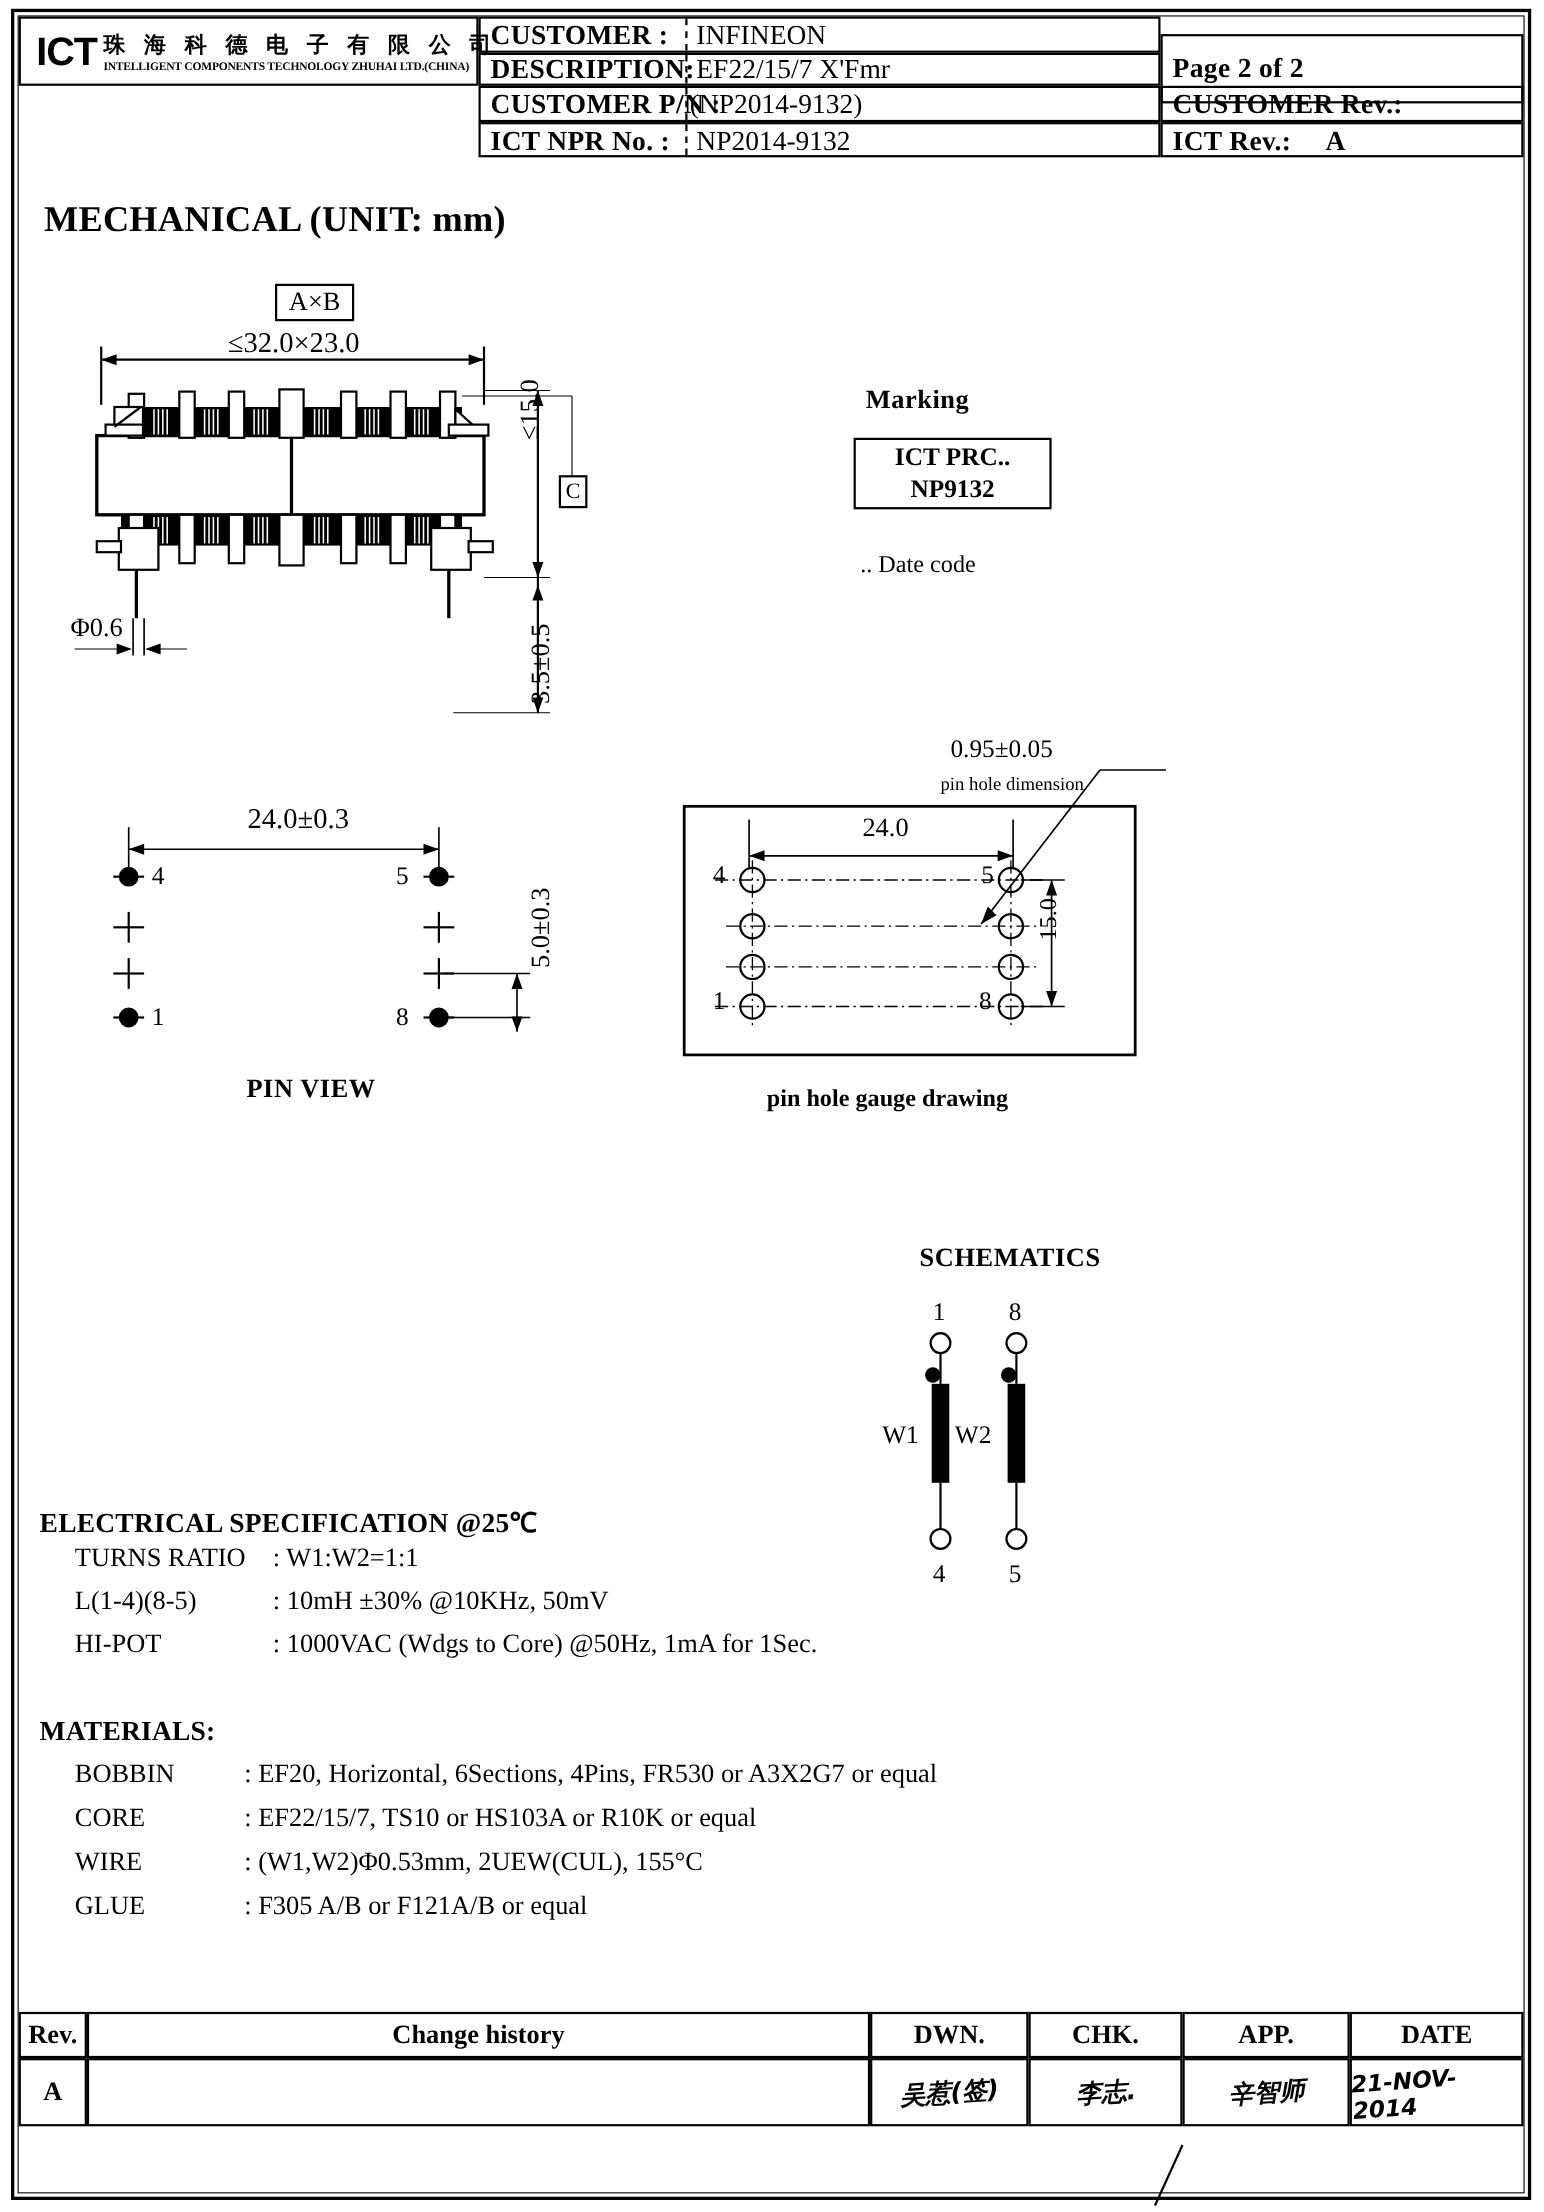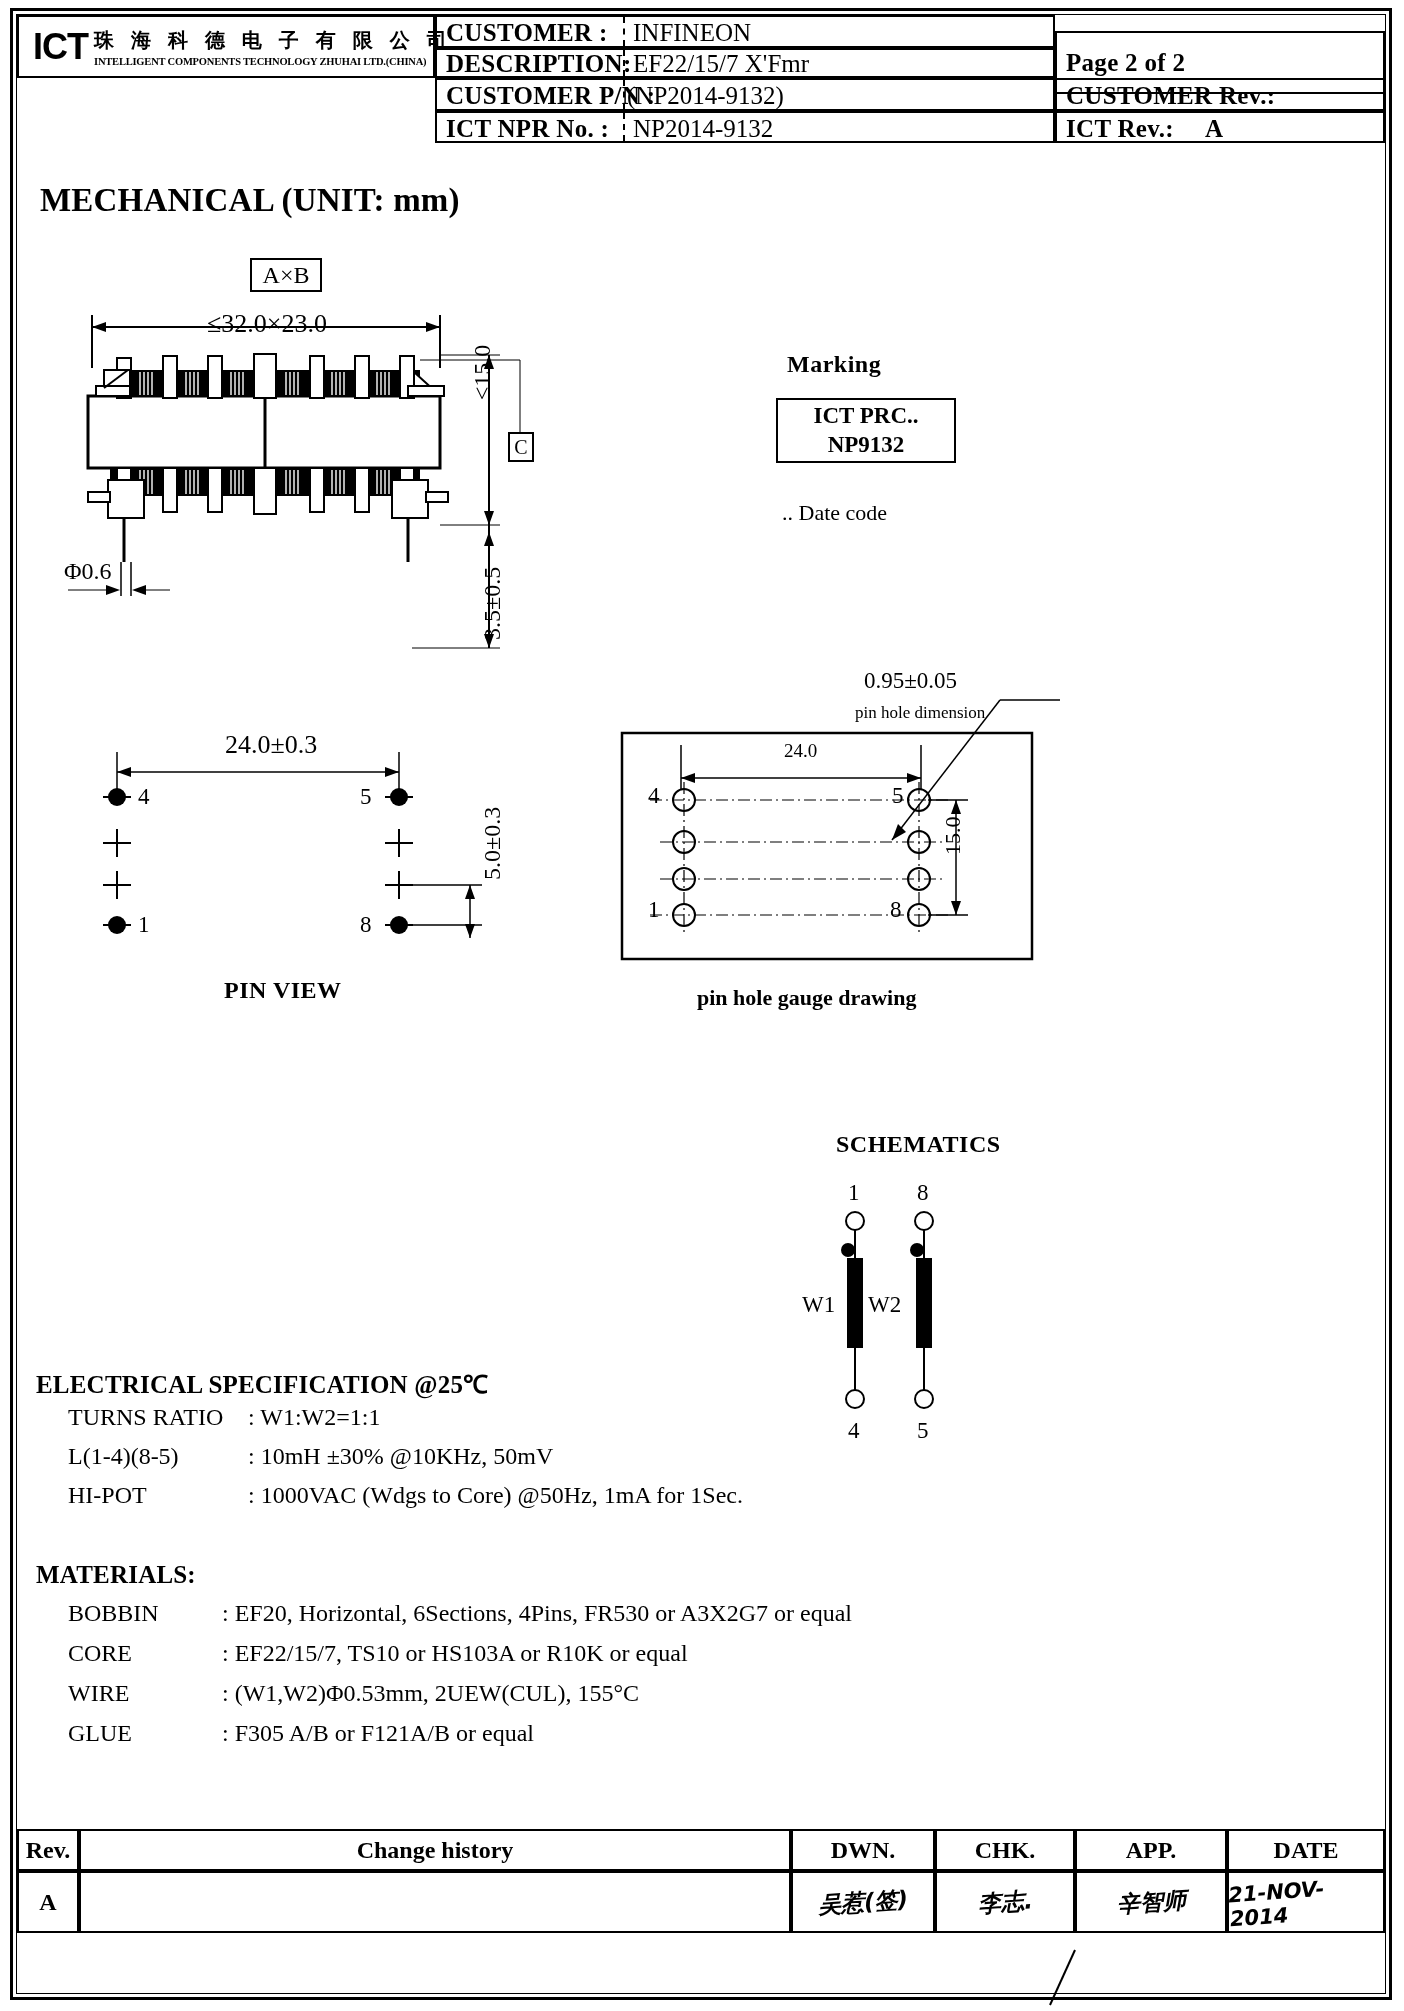--- a/index.html
+++ b/index.html
@@ -107,21 +107,21 @@
   }
   .cbox{
     position:absolute;left:508px;top:432px;
     width:26px;height:30px;
     border:2px solid #000;box-sizing:border-box;
     display:flex;align-items:center;justify-content:center;
     font-size:20px;
   }
   .dim-ab{
     position:absolute;left:207px;top:297px;
-    font-size:26px;white-space:nowrap;margin-top:12px;
+    font-size:26px;white-space:nowrap;
   }
   .dim-phi{
     position:absolute;left:64px;top:558px;
     font-size:24px;white-space:nowrap;
   }
   .dim-15{
     position:absolute;left:469px;top:400px;
     font-size:24px;white-space:nowrap;
     transform:rotate(-90deg);transform-origin:left top;
   }
@@ -140,21 +140,21 @@
     transform:rotate(-90deg);transform-origin:left top;
   }
   .pinview-lbl{
     position:absolute;left:224px;top:977px;
     font-weight:bold;font-size:24px;letter-spacing:0.5px;
   }
   .gauge-lbl{
     position:absolute;left:697px;top:985px;
     font-weight:bold;font-size:22px;
   }
-  .dim-24b{position:absolute;left:784px;top:740px;font-size:19px;}
+  .dim-24b{position:absolute;left:784px;top:740px;font-size:24px;}
   .dim-15b{
     position:absolute;left:940px;top:855px;font-size:22px;
     transform:rotate(-90deg);transform-origin:left top;
   }
   .pinhole-dim{
     position:absolute;left:864px;top:668px;font-size:23px;white-space:nowrap;
   }
   .pinhole-sub{
     position:absolute;left:855px;top:703px;font-size:17px;white-space:nowrap;
   }

